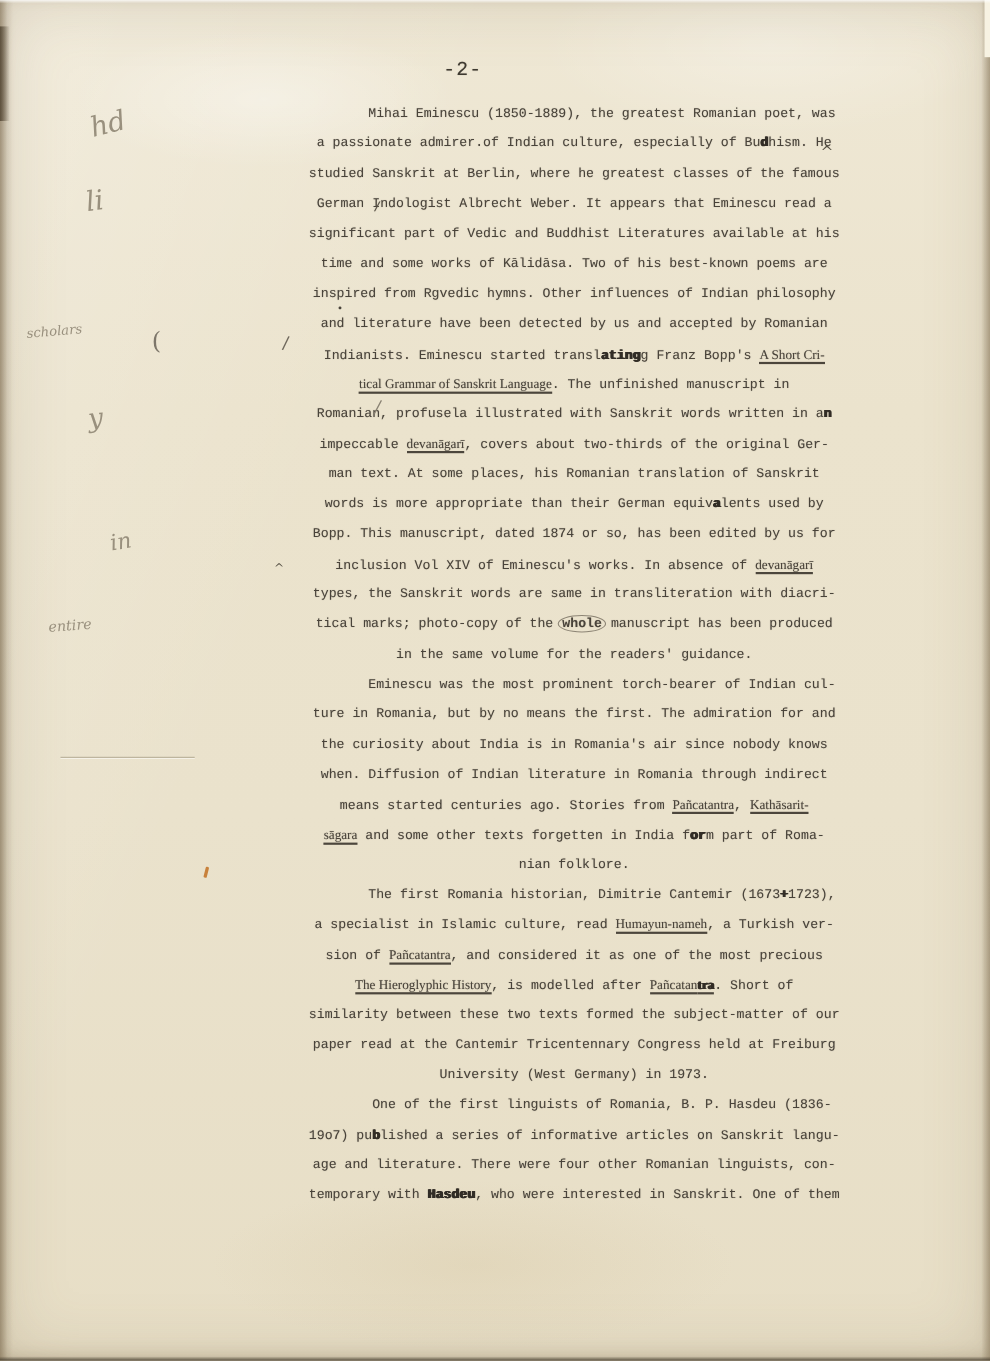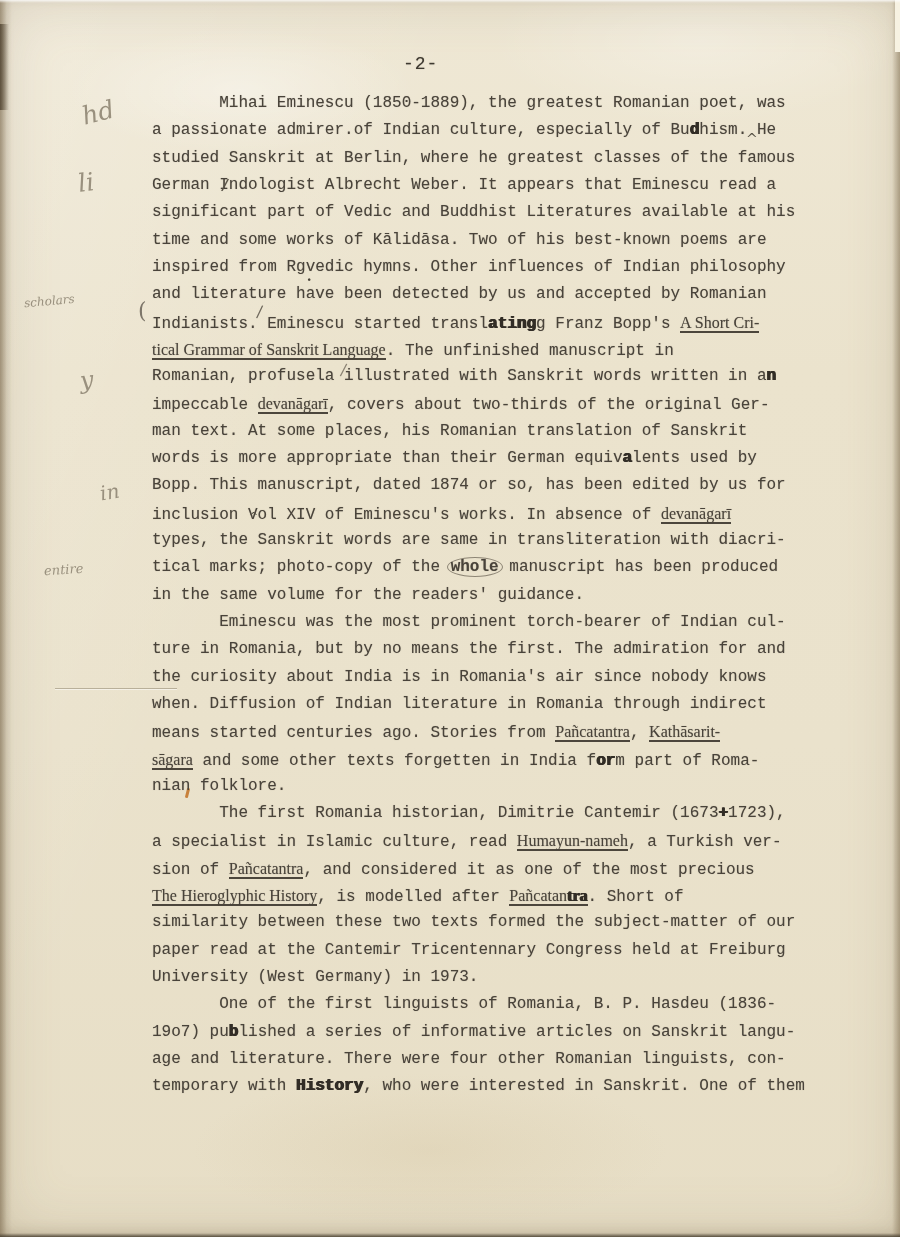--- a/index.html
+++ b/index.html
@@ -25,21 +25,21 @@
   .edge-bottom{left:0;bottom:0;width:100%;height:4px;background:linear-gradient(0deg, rgba(62,54,40,.8), transparent);}
   .edge-top{left:0;top:0;width:100%;height:3px;background:linear-gradient(180deg, rgba(255,255,255,.8), transparent);}
   .crease{position:absolute;left:55px;top:688px;width:122px;height:1px;background:rgba(125,113,90,.45);box-shadow:0 1px 0 rgba(255,255,255,.5);}
   .orange-tick{position:absolute;left:186px;top:788px;width:3px;height:10px;background:#c4772b;transform:rotate(14deg);border-radius:1px;opacity:.9;}
 
   
   #header-num{
     position:absolute;left:403px;top:54px;color:#3e3930;font-size:18px;
     text-shadow:0 0 1px rgba(62,57,48,.4);letter-spacing:1px;
   }
-  #typed-text{position:absolute;left:152px;top:90px;width:740px;color:#49433a;font-size:16px;}
+  #typed-text{position:absolute;left:152px;top:90px;width:740px;color:#49433a;font-size:12px;text-align:center;}
   .tline{height:27.32px;line-height:27.32px;white-space:pre;text-shadow:0 0 1px rgba(73,67,58,.35);}
   .tline span{display:inline;}
   .u{border-bottom:2px solid #4c463c;font-family:Liberation Serif, serif;}
   .b{font-weight:700;color:#322d26;text-shadow:.8px 0 0 #322d26, -.5px 0 0 #322d26;}
   .circle{border:1.6px solid #8d8575;border-radius:50%;padding:0 3px;margin:0 -3px;font-weight:bold;}
   .slashed{position:relative;}
   .slashed::after{content:"/";position:absolute;left:1px;top:-2px;color:#5a5347;font-weight:400;}
 
   
   .hand{position:absolute;font-family:"DejaVu Serif","Liberation Serif",serif;font-style:italic;
@@ -91,21 +91,21 @@
       <div class="tline"><span>       The first Romania historian, Dimitrie Cantemir (1673</span><span class="b">+</span><span>1723),</span></div>
       <div class="tline"><span>a specialist in Islamic culture, read </span><span class="u">Humayun-nameh</span><span>, a Turkish ver-</span></div>
       <div class="tline"><span>sion of </span><span class="u">Pañcatantra</span><span>, and considered it as one of the most precious</span></div>
       <div class="tline"><span class="u">The Hieroglyphic History</span><span>, is modelled after </span><span class="u">Pañcatan</span><span class="u b">tra</span><span>. Short of</span></div>
       <div class="tline"><span>similarity between these two texts formed the subject-matter of our</span></div>
       <div class="tline"><span>paper read at the Cantemir Tricentennary Congress held at Freiburg</span></div>
       <div class="tline"><span>University (West Germany) in 1973.</span></div>
       <div class="tline"><span>       One of the first linguists of Romania, B. P. Hasdeu (1836-</span></div>
       <div class="tline"><span>19o7) pu</span><span class="b">b</span><span>lished a series of informative articles on Sanskrit langu-</span></div>
       <div class="tline"><span>age and literature. There were four other Romanian linguists, con-</span></div>
-      <div class="tline"><span>temporary with </span><span class="b">History</span><span>, who were interested in Sanskrit. One of them</span></div>
+      <div class="tline"><span>temporary with </span><span class="b">Hasdeu</span><span>, who were interested in Sanskrit. One of them</span></div>
     </div>
 
   <div id="hand-layer">
       <div class="hand" style="left: 82px; top: 98px; font-size: 25px; transform: rotate(-14deg);">hd</div>
       <div class="hand" style="left: 78px; top: 168px; font-size: 25px; transform: rotate(-8deg);">li</div>
       <div class="hand" style="left: 24px; top: 294px; font-size: 12px; transform: rotate(-5deg);">scholars</div>
       <div class="hand" style="left: 80px; top: 366px; font-size: 24px; transform: rotate(-6deg);">y</div>
       <div class="hand" style="left: 100px; top: 480px; font-size: 20px; transform: rotate(-10deg);">in</div>
       <div class="hand" style="left: 44px; top: 562px; font-size: 13px; transform: rotate(-4deg);">entire</div>
       <div class="mark" style="left: 138px; top: 298px; font-size: 22px; color: rgb(125, 118, 106); transform: rotate(0deg);">(</div>

